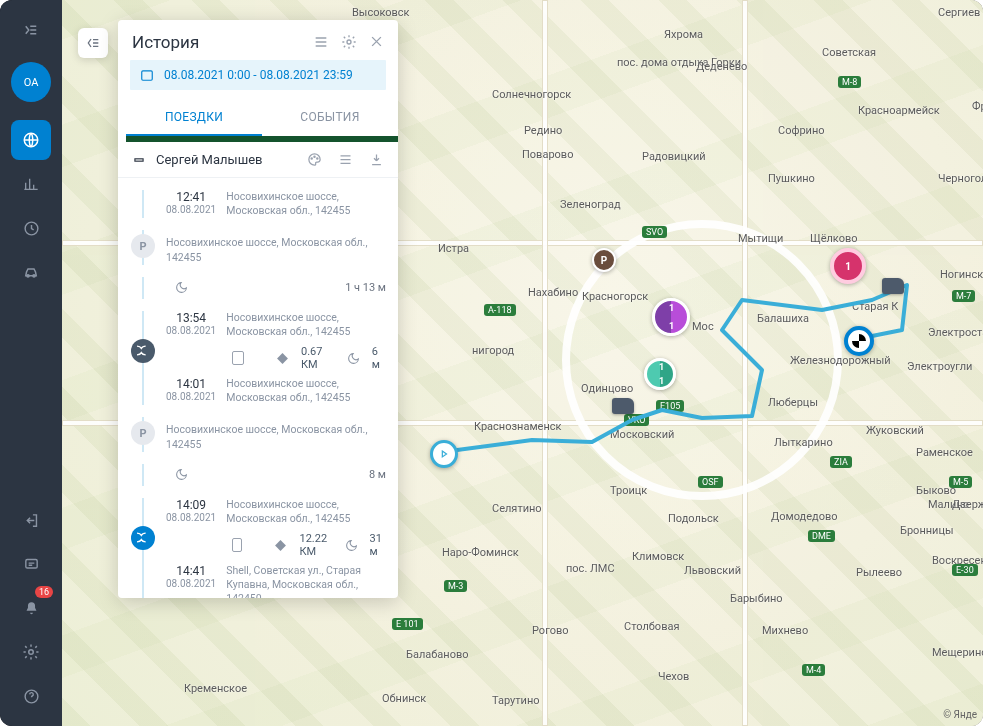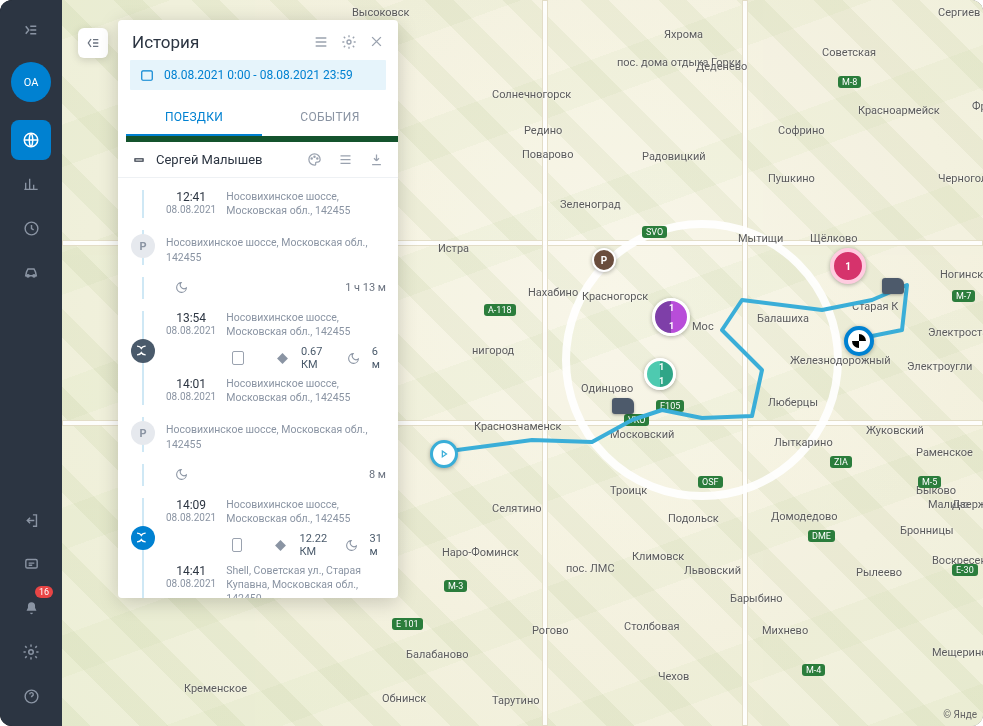--- a/index.html
+++ b/index.html
@@ -230,21 +230,21 @@
         <div class="city-label" style="left: 122px; top: 682px;">Кременское</div>
         <div class="city-label" style="left: 96px; top: 172px;">Волоколамск</div>
         <div class="city-label" style="left: 92px; top: 264px;">Осташёво</div>
         <div class="city-label" style="left: 72px; top: 116px;">Ярополец</div>
         <div class="city-label" style="left: 94px; top: 544px;">Тропар</div>
         <div class="city-label" style="left: 410px; top: 344px;">нигород</div>
       </div>
     <div id="hwy-labels">
         <div class="hwy" style="left: 776px; top: 76px;">M-8</div>
         <div class="hwy" style="left: 890px; top: 290px;">M-7</div>
-        <div class="hwy" style="left: 856px; top: 476px; text-align: center;">M-5</div>
+        <div class="hwy" style="left: 887px; top: 476px; text-align: center;">M-5</div>
         <div class="hwy" style="left: 890px; top: 564px;">E-30</div>
         <div class="hwy" style="left: 740px; top: 664px;">M-4</div>
         <div class="hwy" style="left: 330px; top: 618px;">E 101</div>
         <div class="hwy" style="left: 72px; top: 288px;">M-9</div>
         <div class="hwy" style="left: 422px; top: 304px;">A-118</div>
         <div class="hwy" style="left: 594px; top: 400px;">E105</div>
         <div class="hwy" style="left: 382px; top: 580px;">M-3</div>
         <div class="hwy" style="left: 580px; top: 226px;">SVO</div>
         <div class="hwy" style="left: 636px; top: 476px;">OSF</div>
         <div class="hwy" style="left: 746px; top: 530px;">DME</div>

